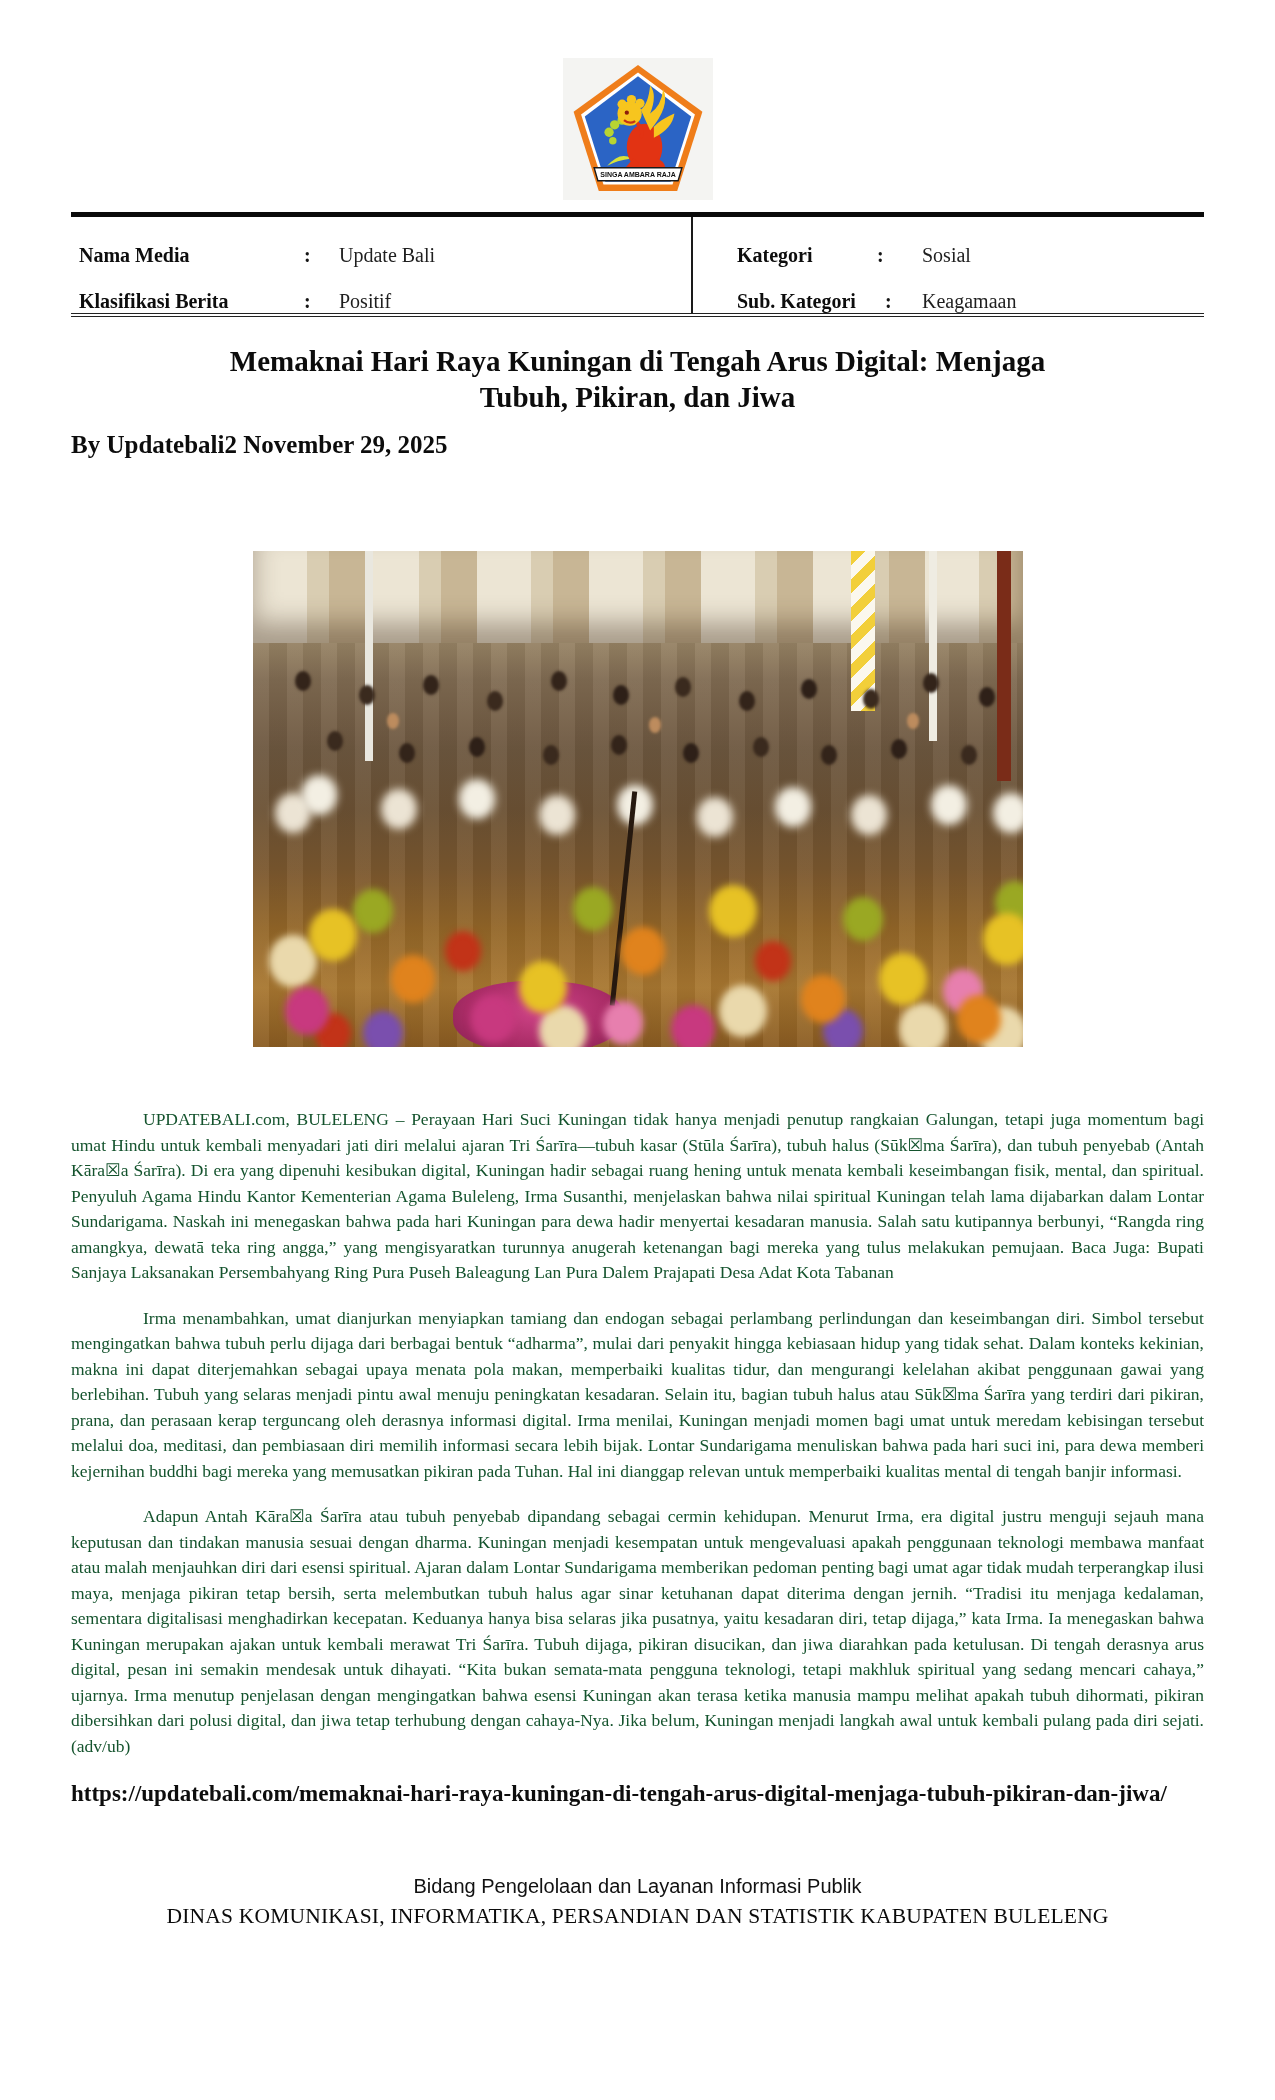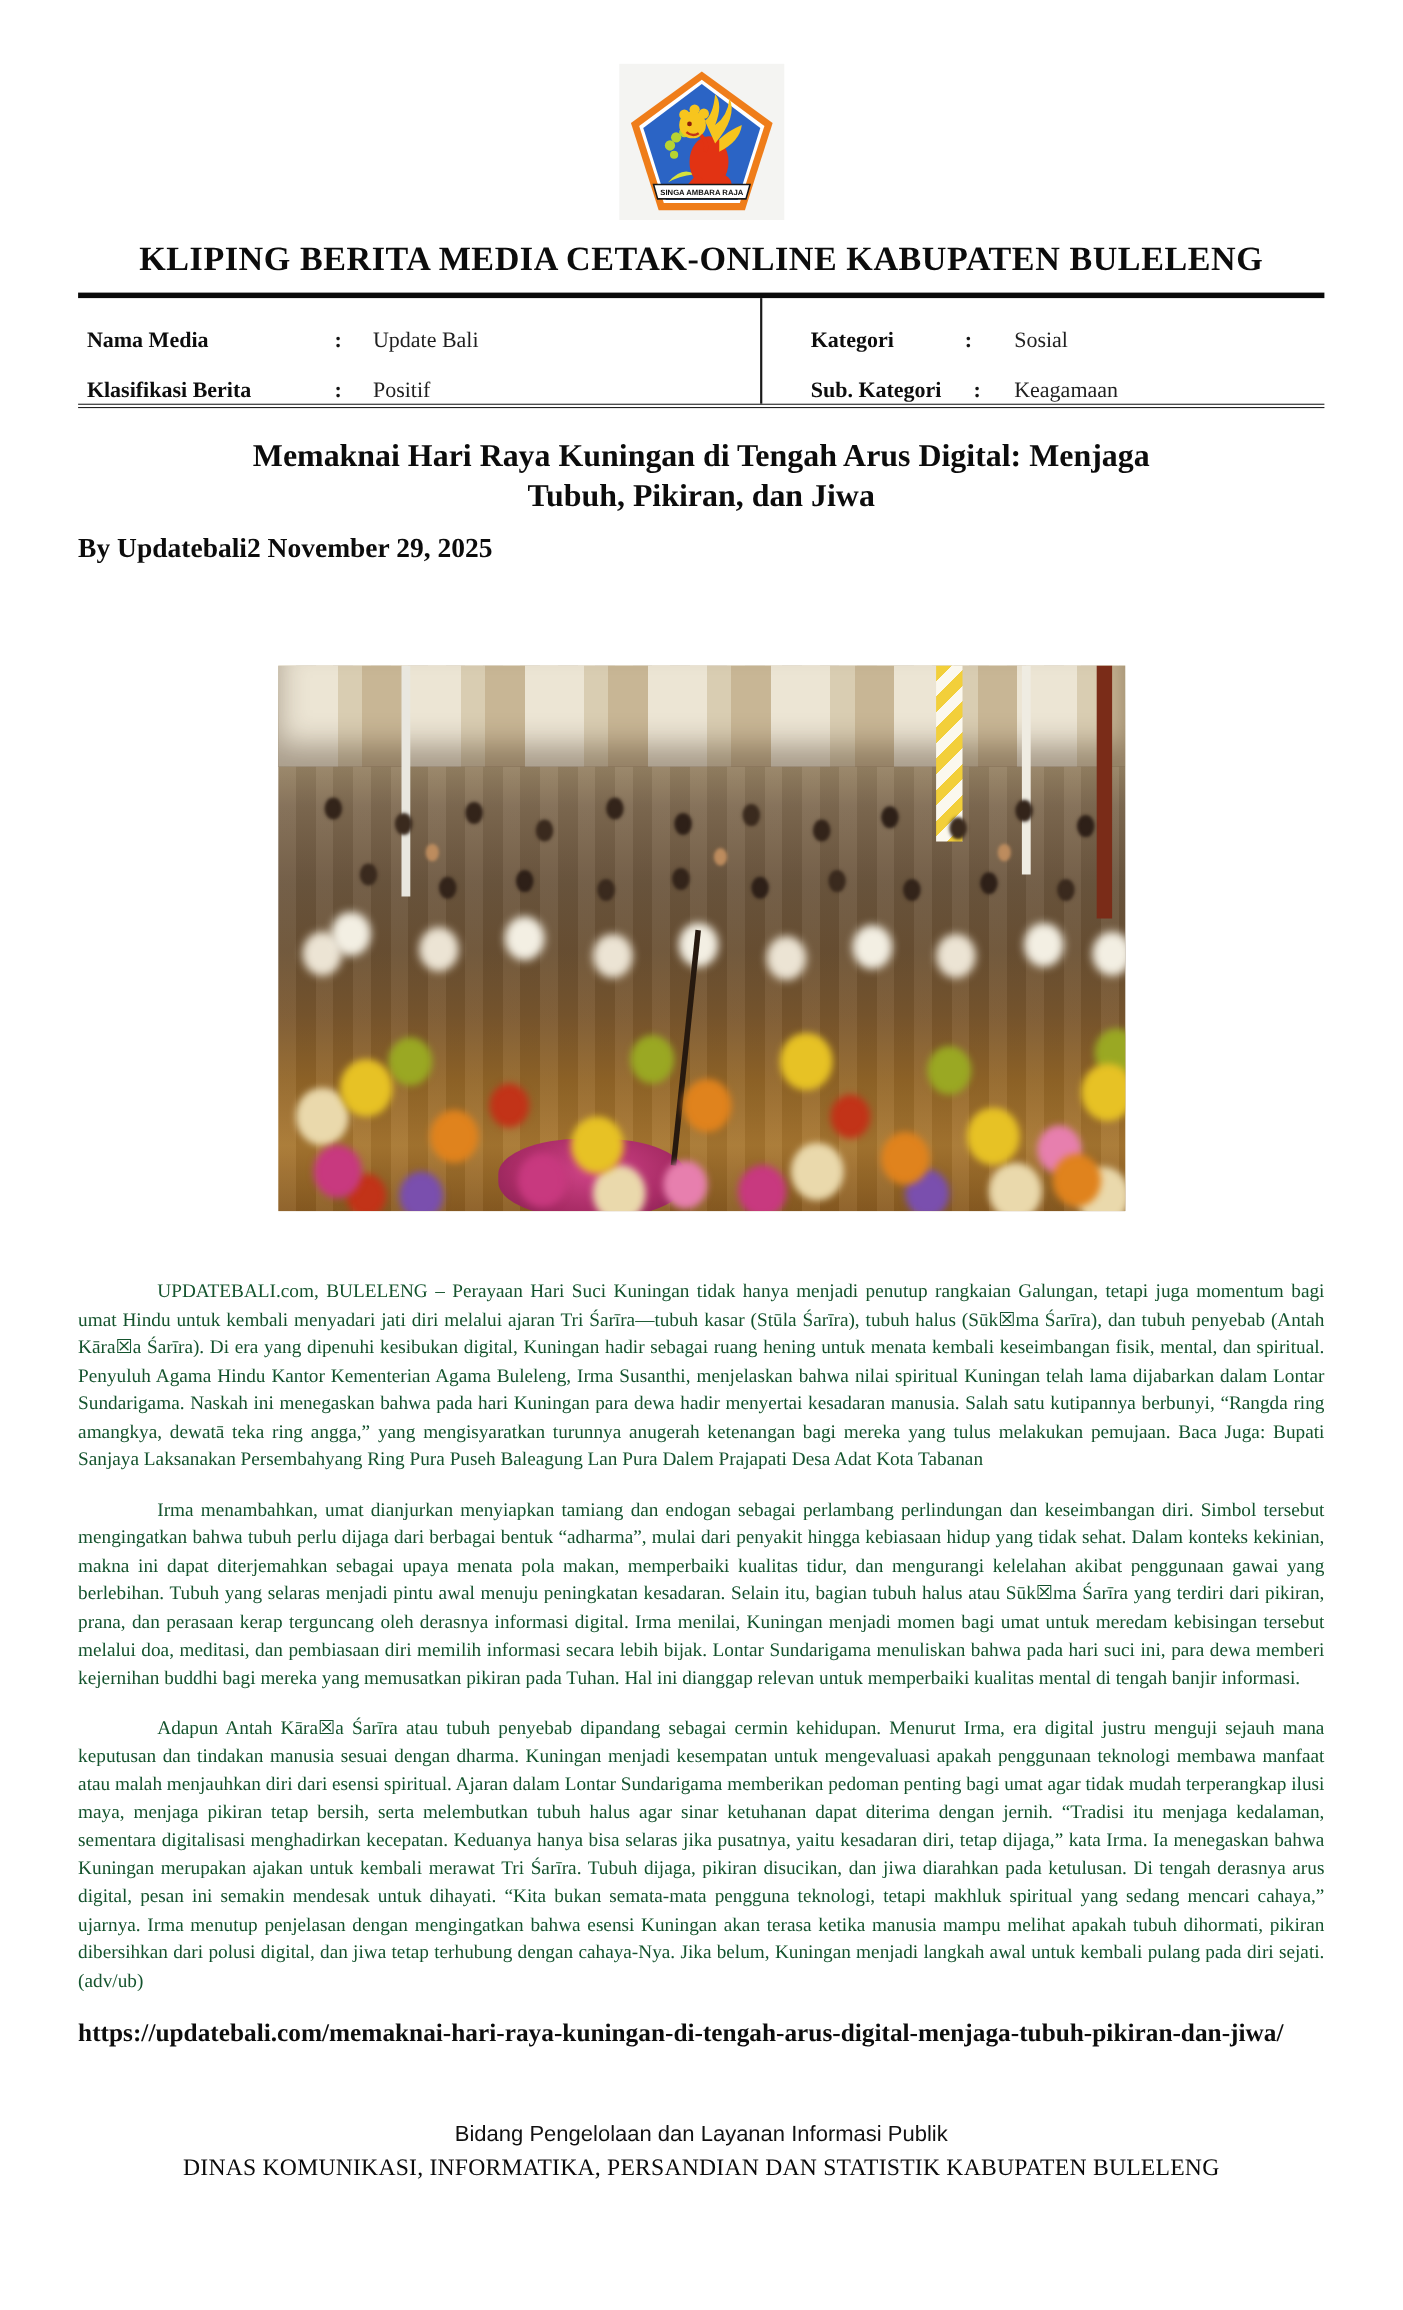--- a/index.html
+++ b/index.html
@@ -108,21 +108,20 @@
       <circle cx="77" cy="45" r="5" fill="#f7c51e"></circle>
       <circle cx="63" cy="55" r="2.3" fill="#8c1d0b"></circle>
       <path d="M60 63 q6 5 12 1" stroke="#c23318" stroke-width="2.4" fill="none"></path>
       <path d="M74 66 q8 8 4 16" stroke="#e23313" stroke-width="4" fill="none"></path>
 
       <polygon points="28,114 122,114 118,128 32,128" fill="#ffffff" stroke="#1a1a1a" stroke-width="1.5"></polygon>
       <text x="75" y="124" text-anchor="middle" font-size="7.5" font-weight="bold" fill="#111" font-family="Liberation Sans, sans-serif">SINGA AMBARA RAJA</text>
     </svg>
   </div>
 
-  <h1 class="kliping-title">KLIPING BERITA MEDIA CETAK-ONLINE KABUPATEN BULELENG</h1>
   <div class="rule-thick"></div>
 
   <div class="meta">
     <div class="meta-vline"></div>
     <div class="meta-row">
       <span class="m-label p-l1">Nama Media</span>
       <span class="p-c1">:</span>
       <span class="m-value p-v1">Update Bali</span>
       <span class="m-label p-l2">Kategori</span>
       <span class="p-c2a">:</span>

